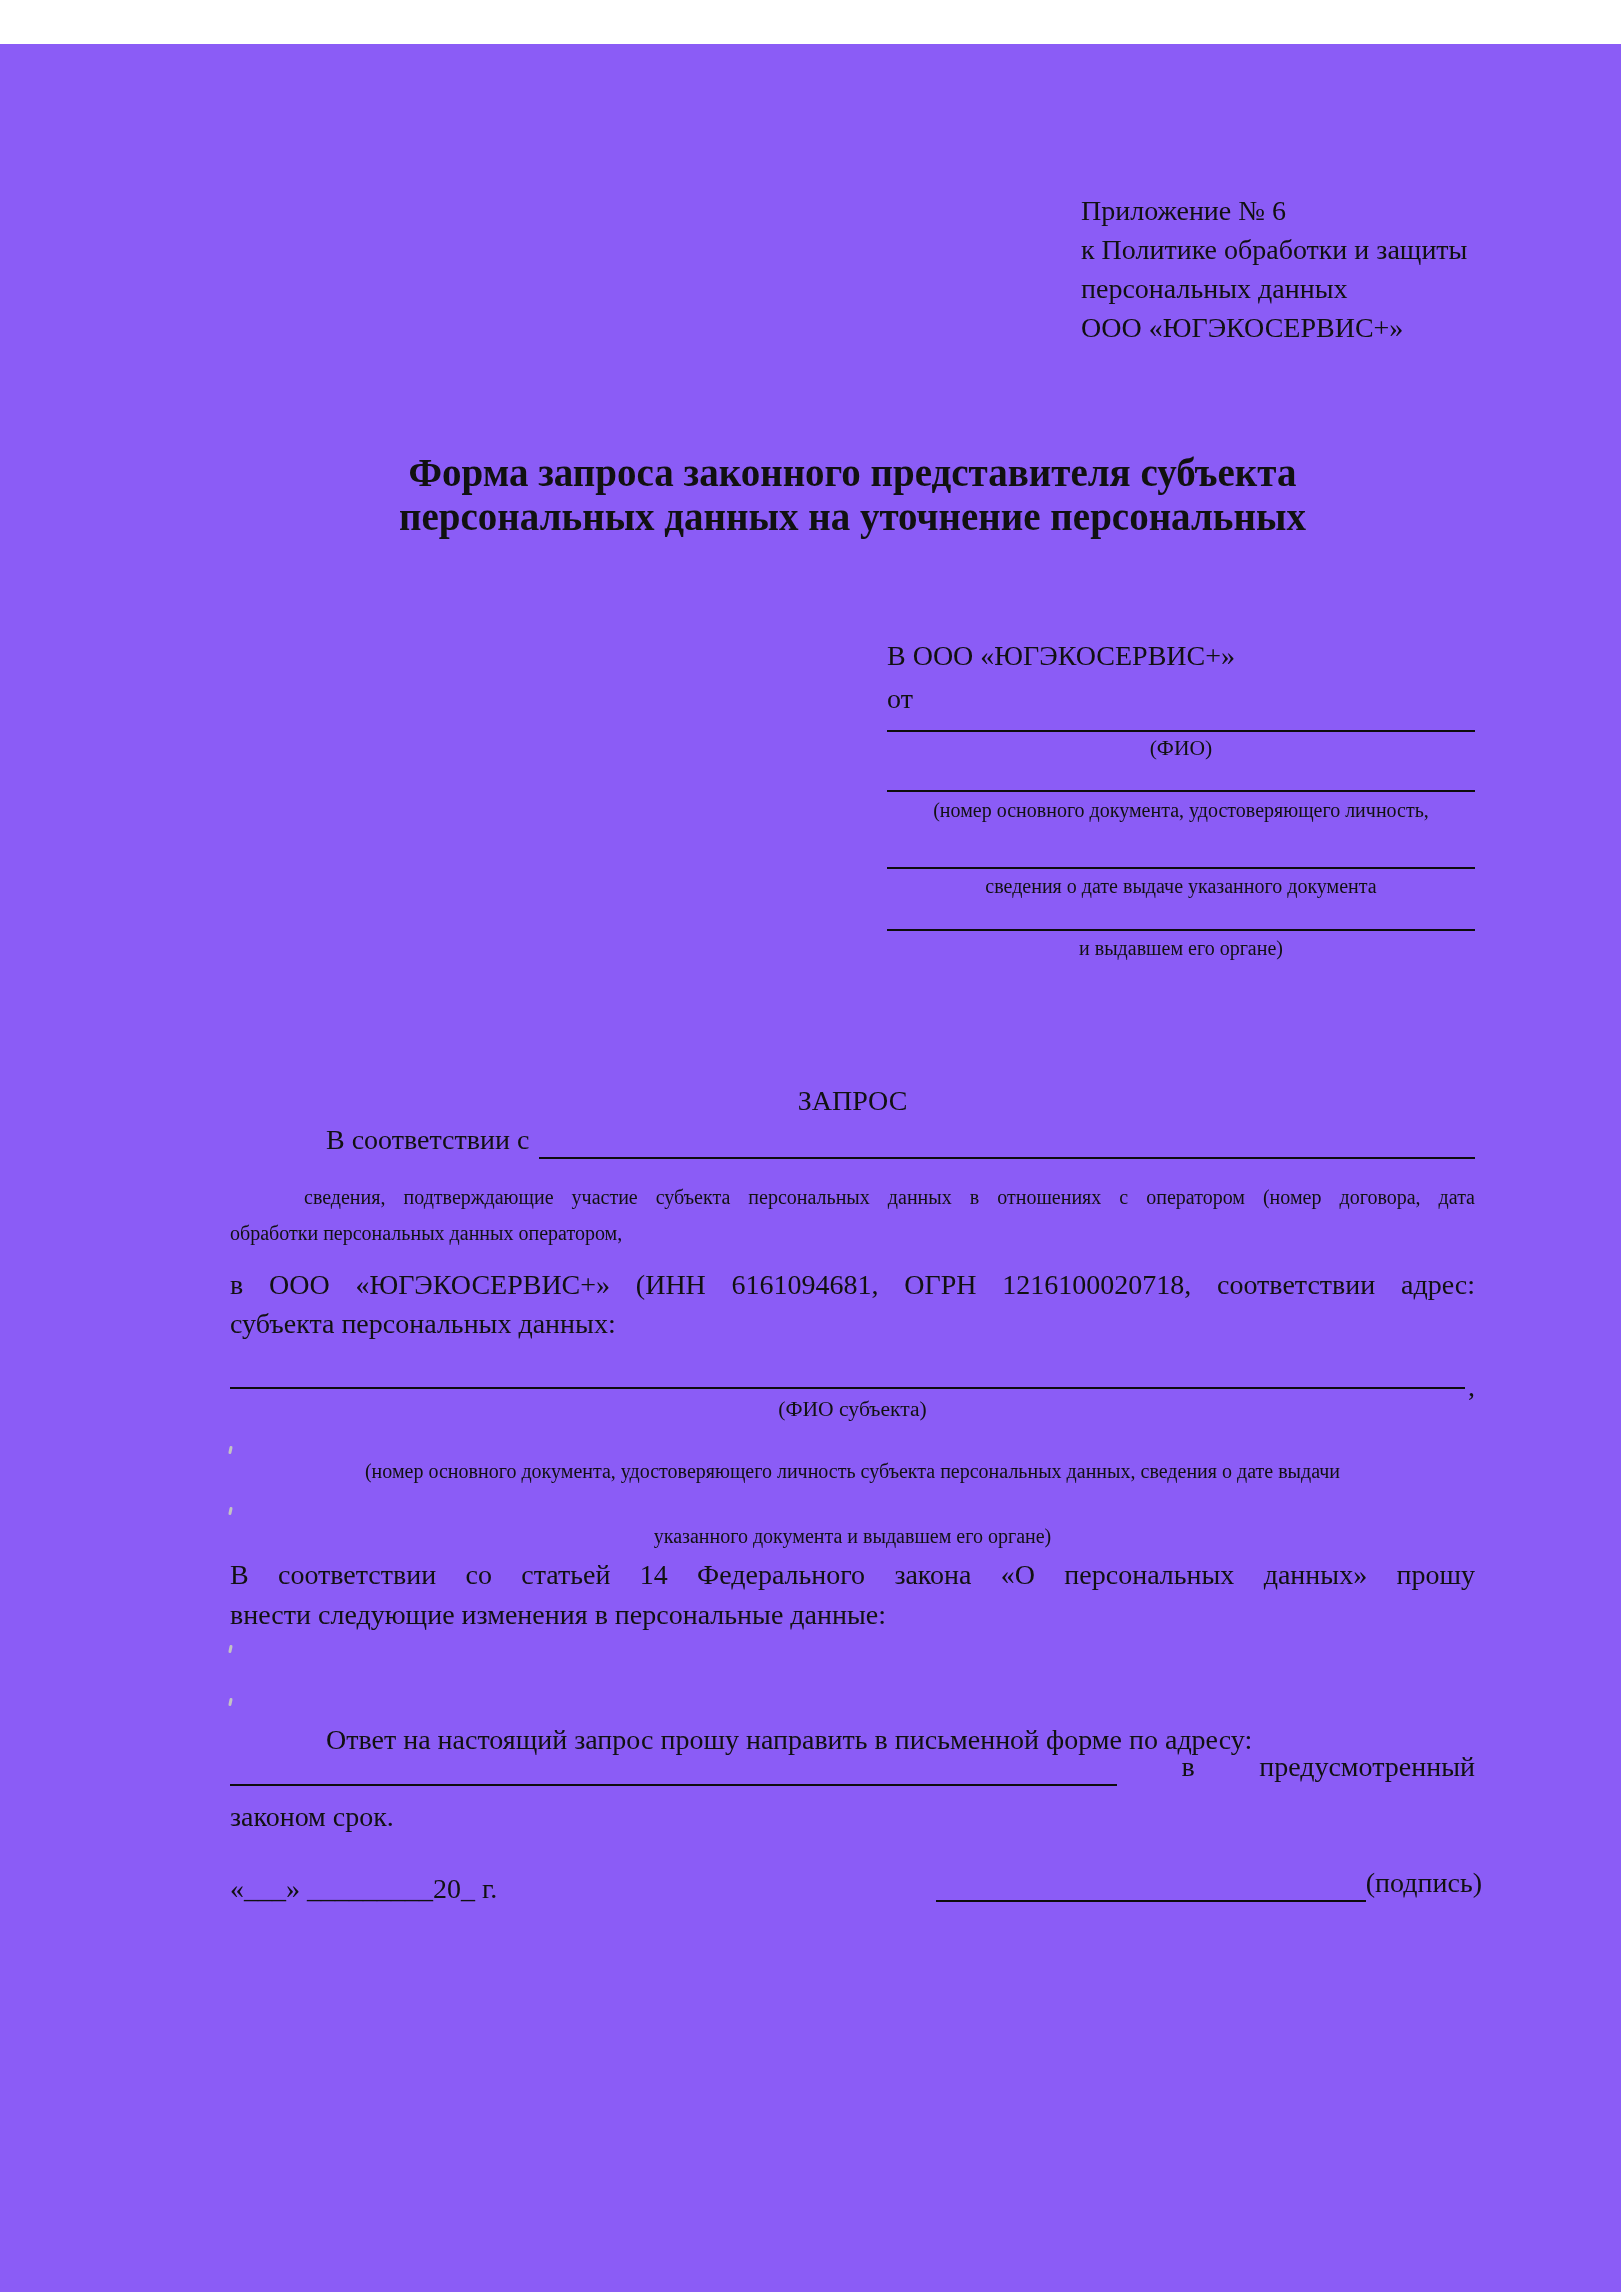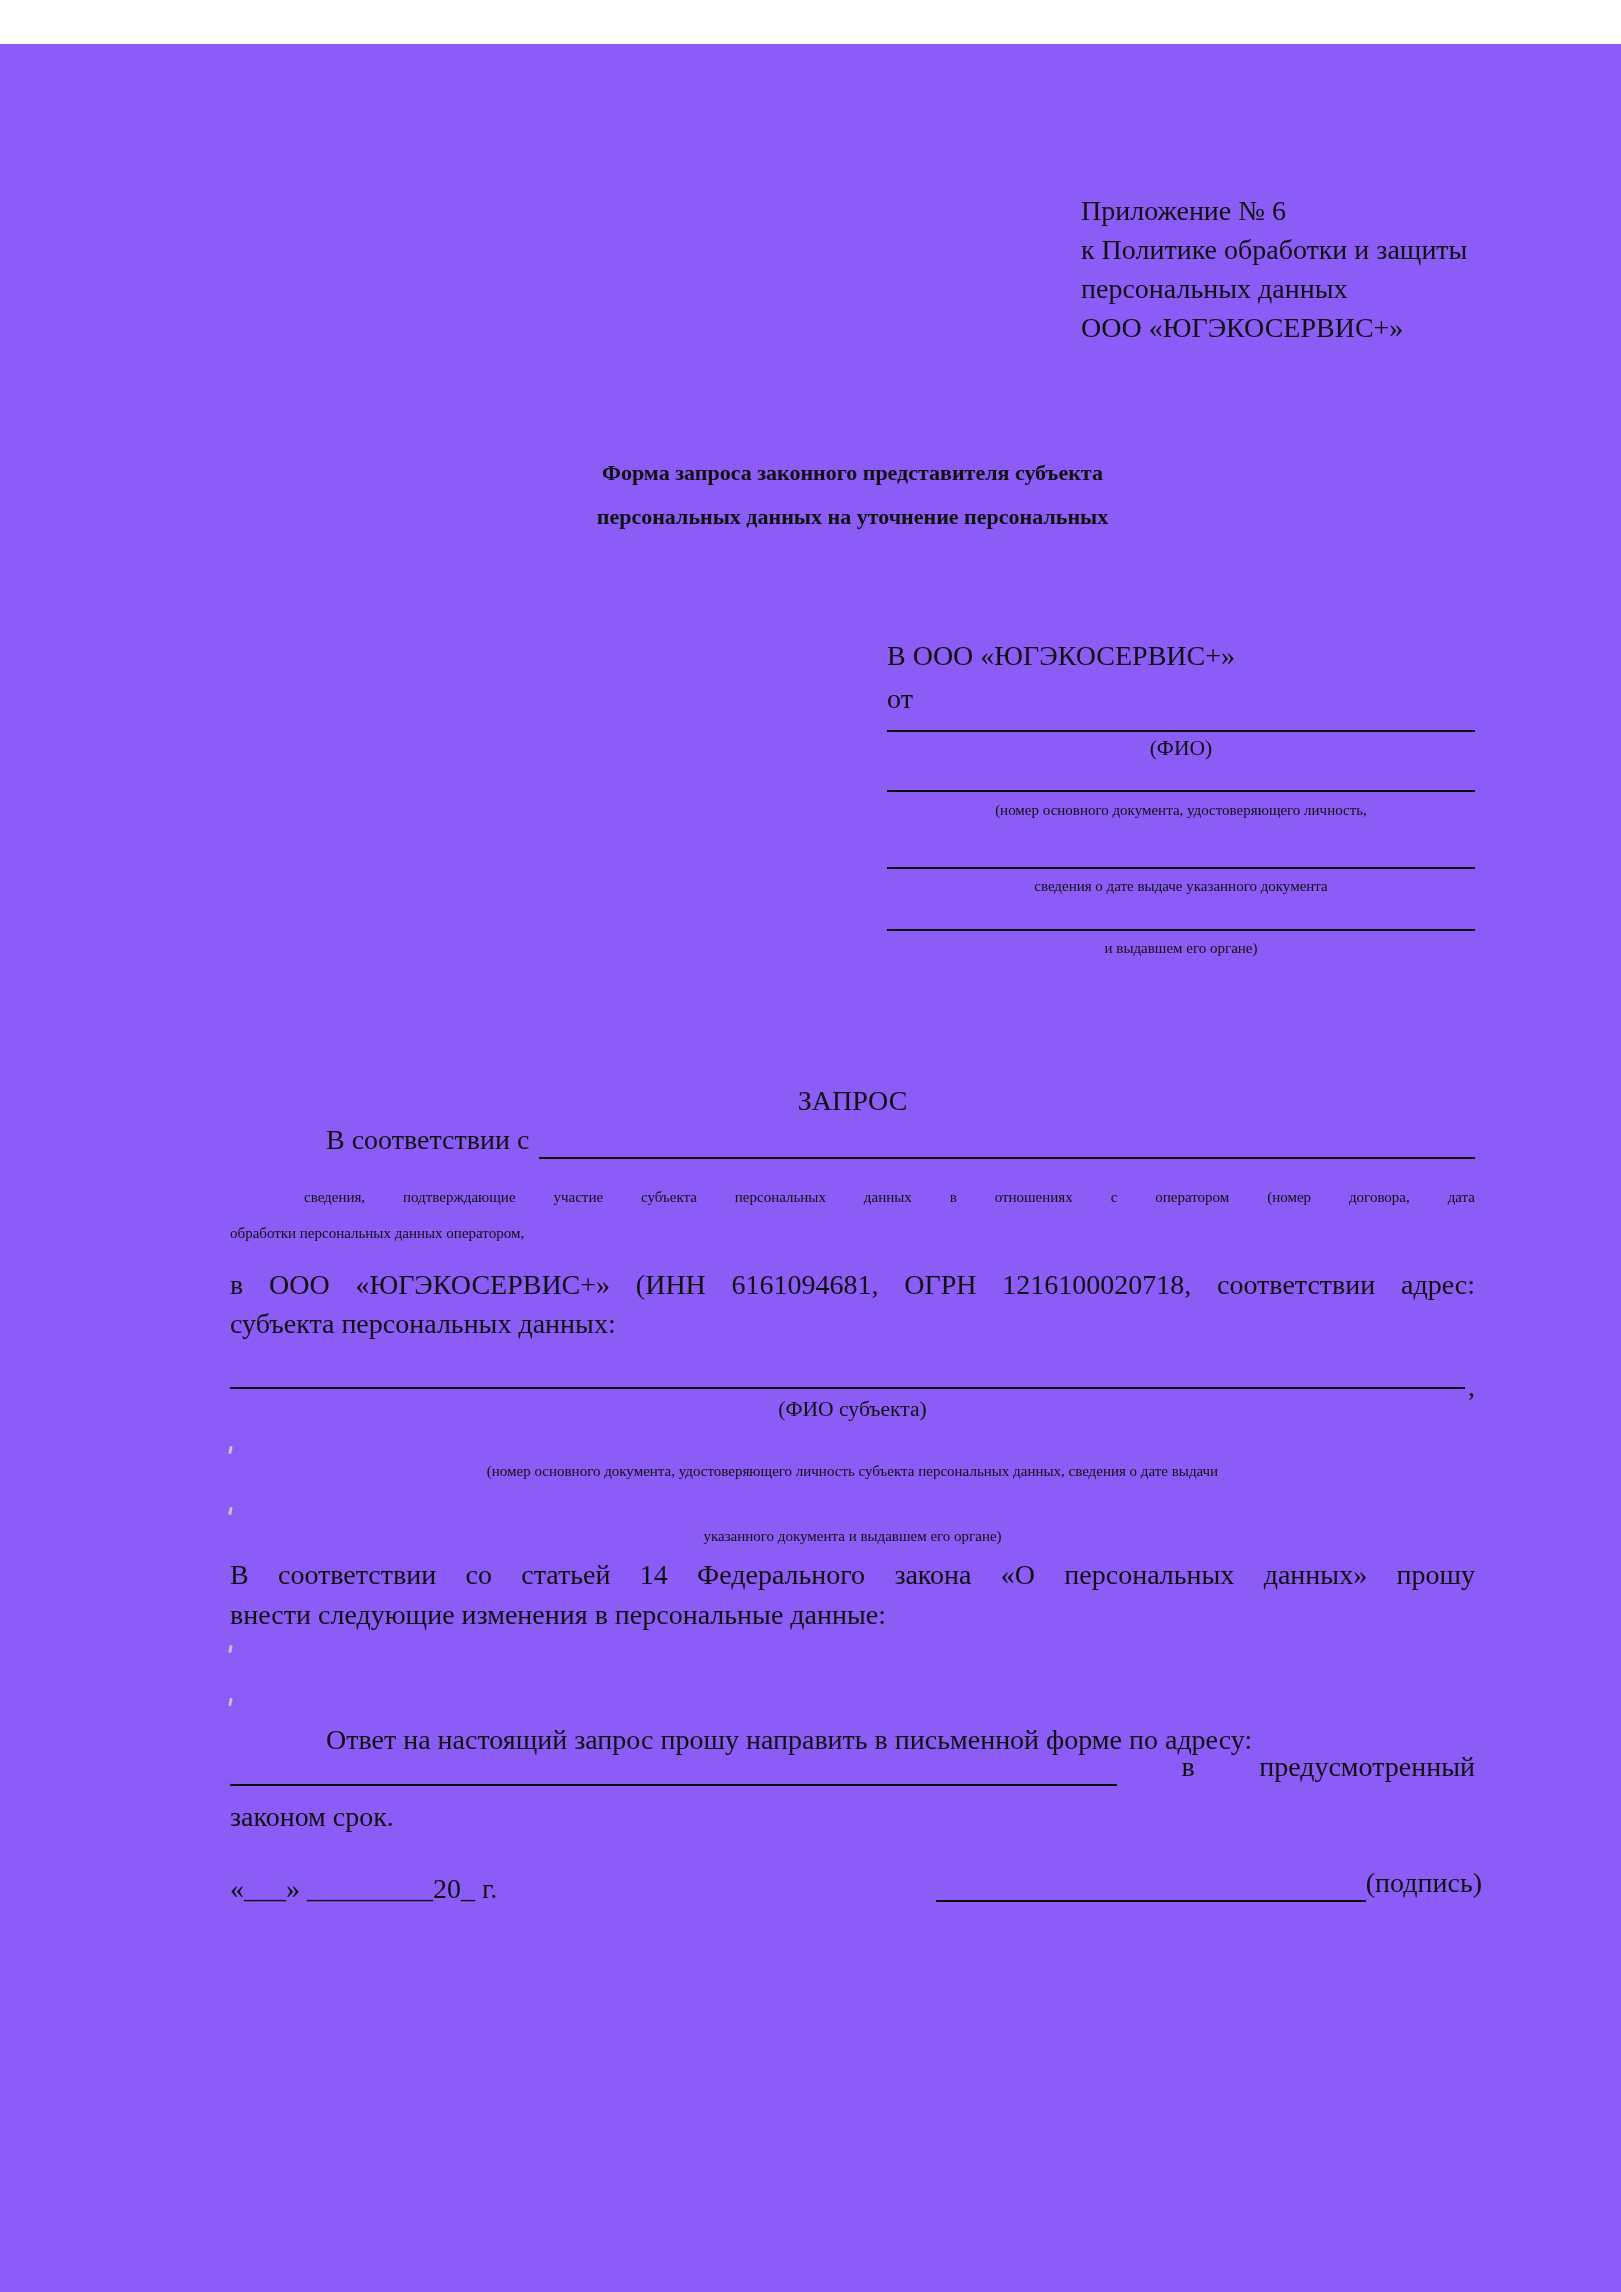--- a/index.html
+++ b/index.html
@@ -7,27 +7,27 @@
     position:relative;
     width:1621px;height:2293px;
     background:#8b5cf6;
     font-family:Liberation Serif, serif;
     color:#111111;
     overflow:hidden;
     margin-top:44px;
   }
   .abs{position:absolute;}
   .txt{font-size:28px;line-height:39px;}
-  .small{font-size:15px;line-height:36px;}
+  .small{font-size:20px;line-height:36px;}
   .cap{font-size:21.6px;}
   .center{text-align:center;}
   .justify-full{text-align:justify;text-align-last:justify;}
   .fill-line{border-bottom:2.9px solid #0d0d0d;}
   .flexrow{display:flex;align-items:flex-end;}
-  .title{font-weight:bold;font-size:22px;line-height:44px;text-align:center;}
+  .title{font-weight:bold;font-size:39px;line-height:44px;text-align:center;}
   .ufield{border-bottom:2.9px solid #0d0d0d;}
   .artifact{position:absolute;width:2.9px;height:7.8px;background:#c3c3c3;border-radius:2px;transform:rotate(12deg);}
   .nowrap{white-space:nowrap;}
 </style>
 </head>
 <body>
 
 <div class="page">
 
   <div class="abs txt" style="left:1081px;top:147px;width:431px;">

